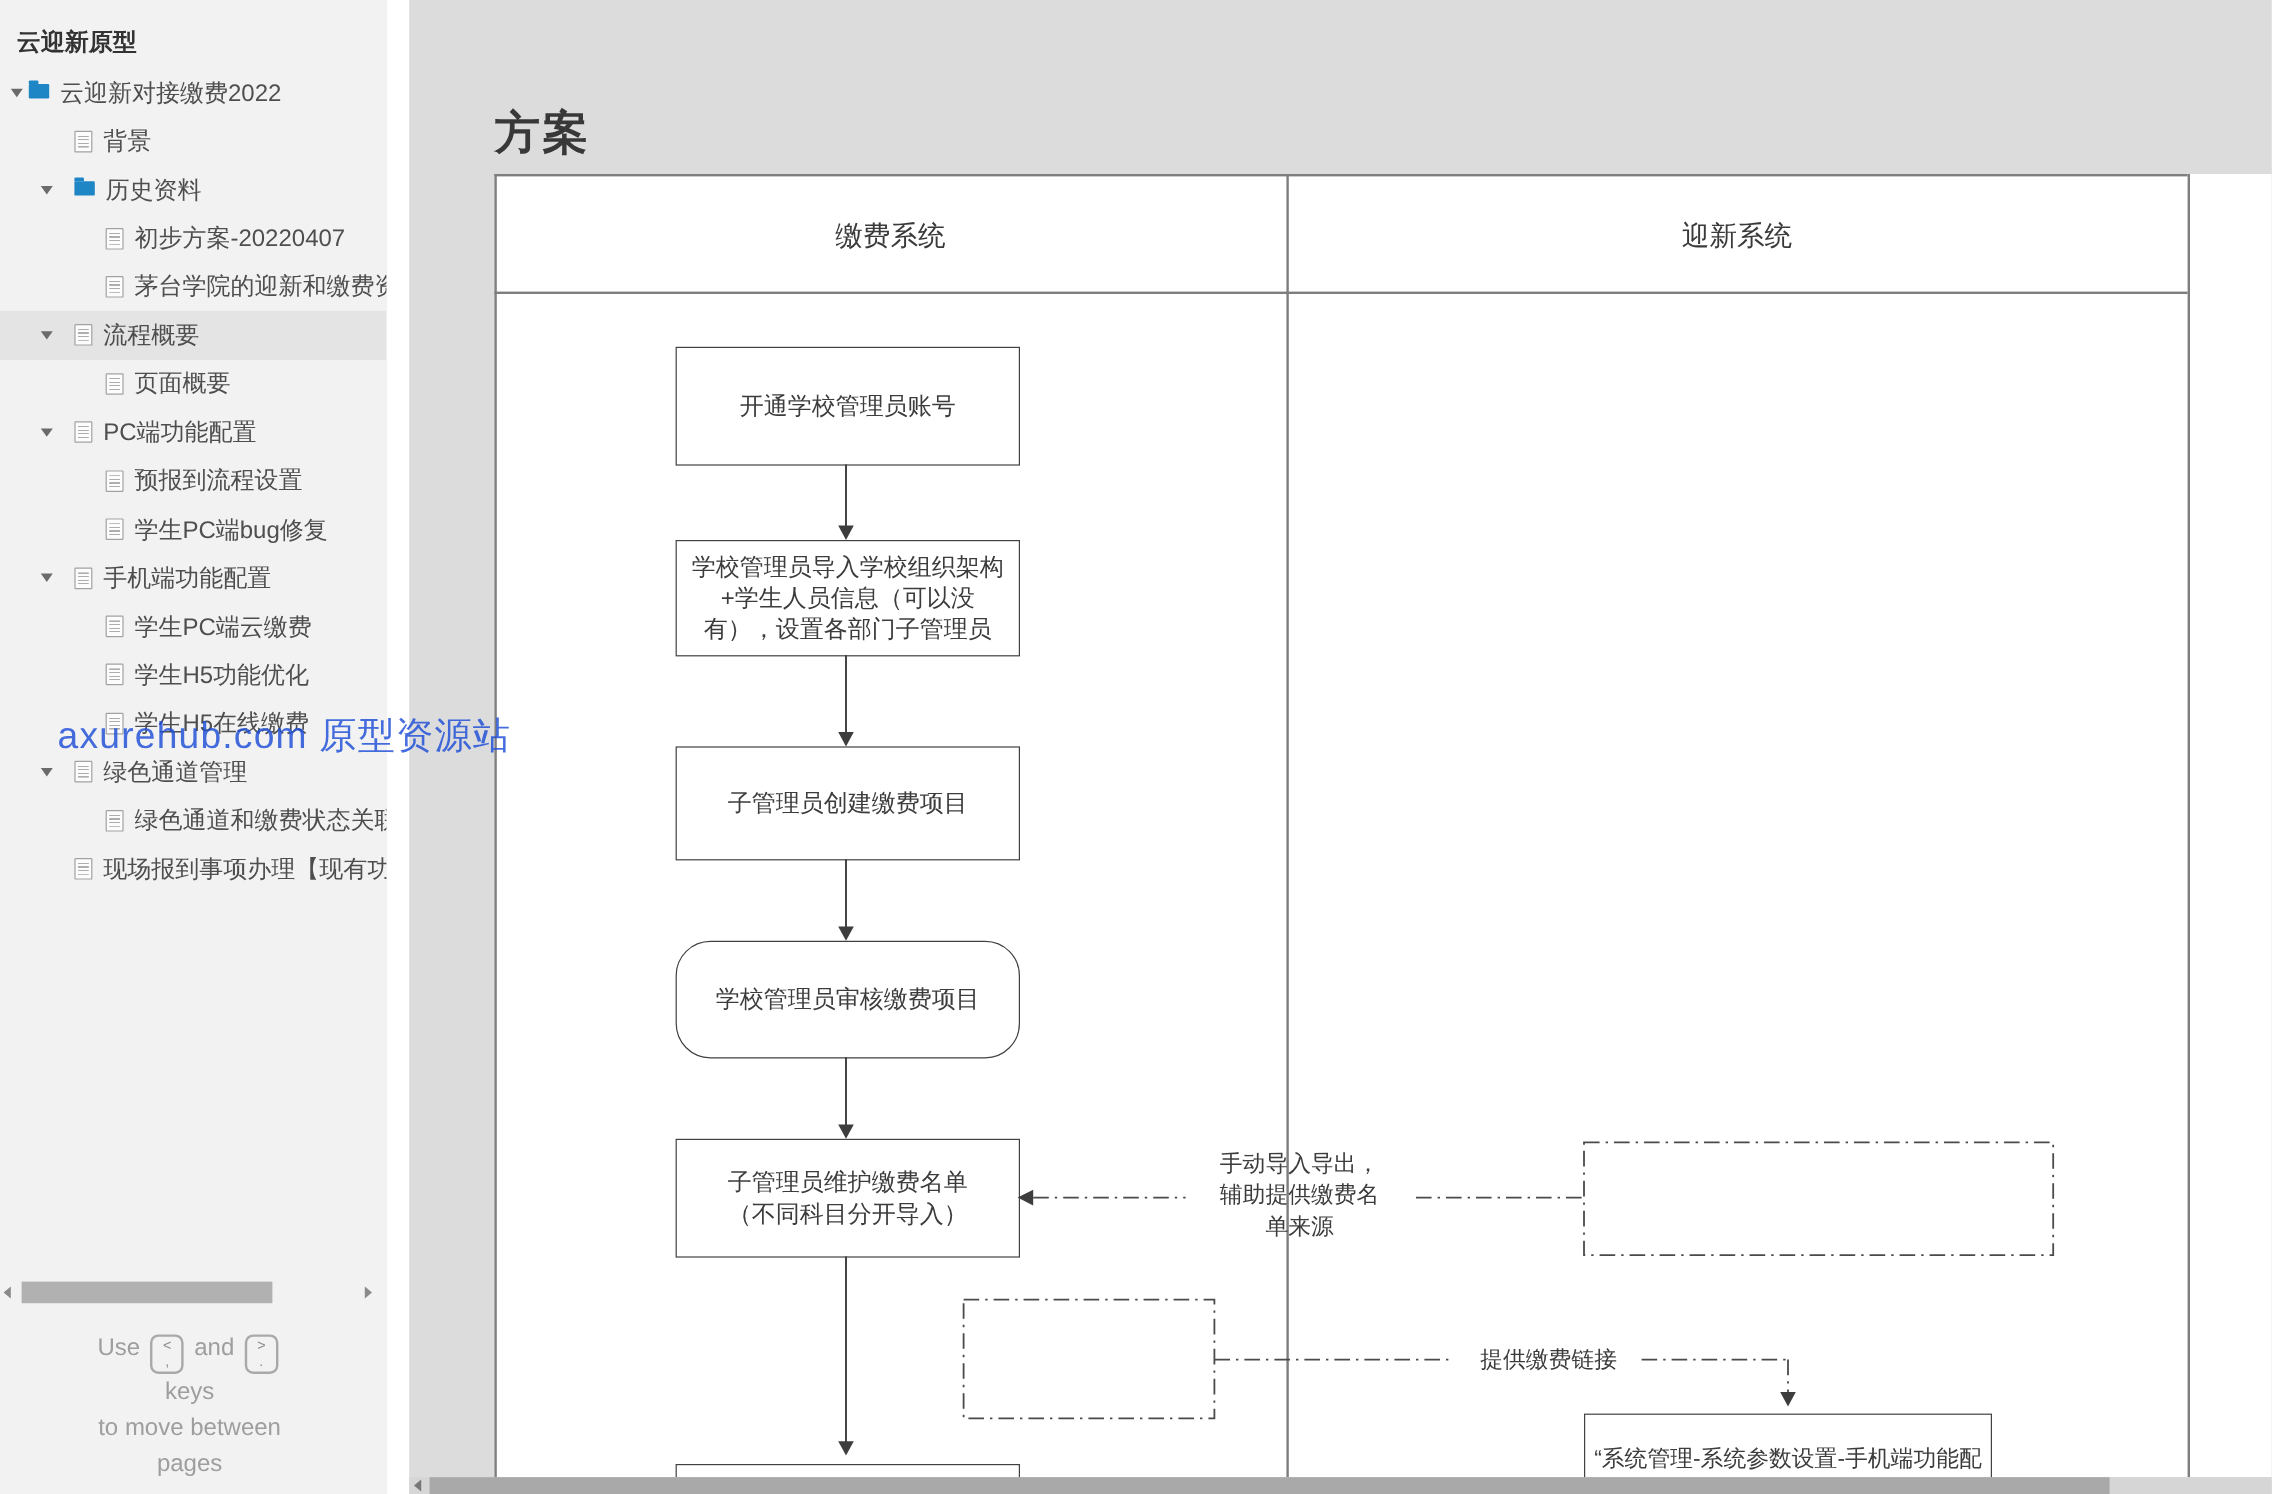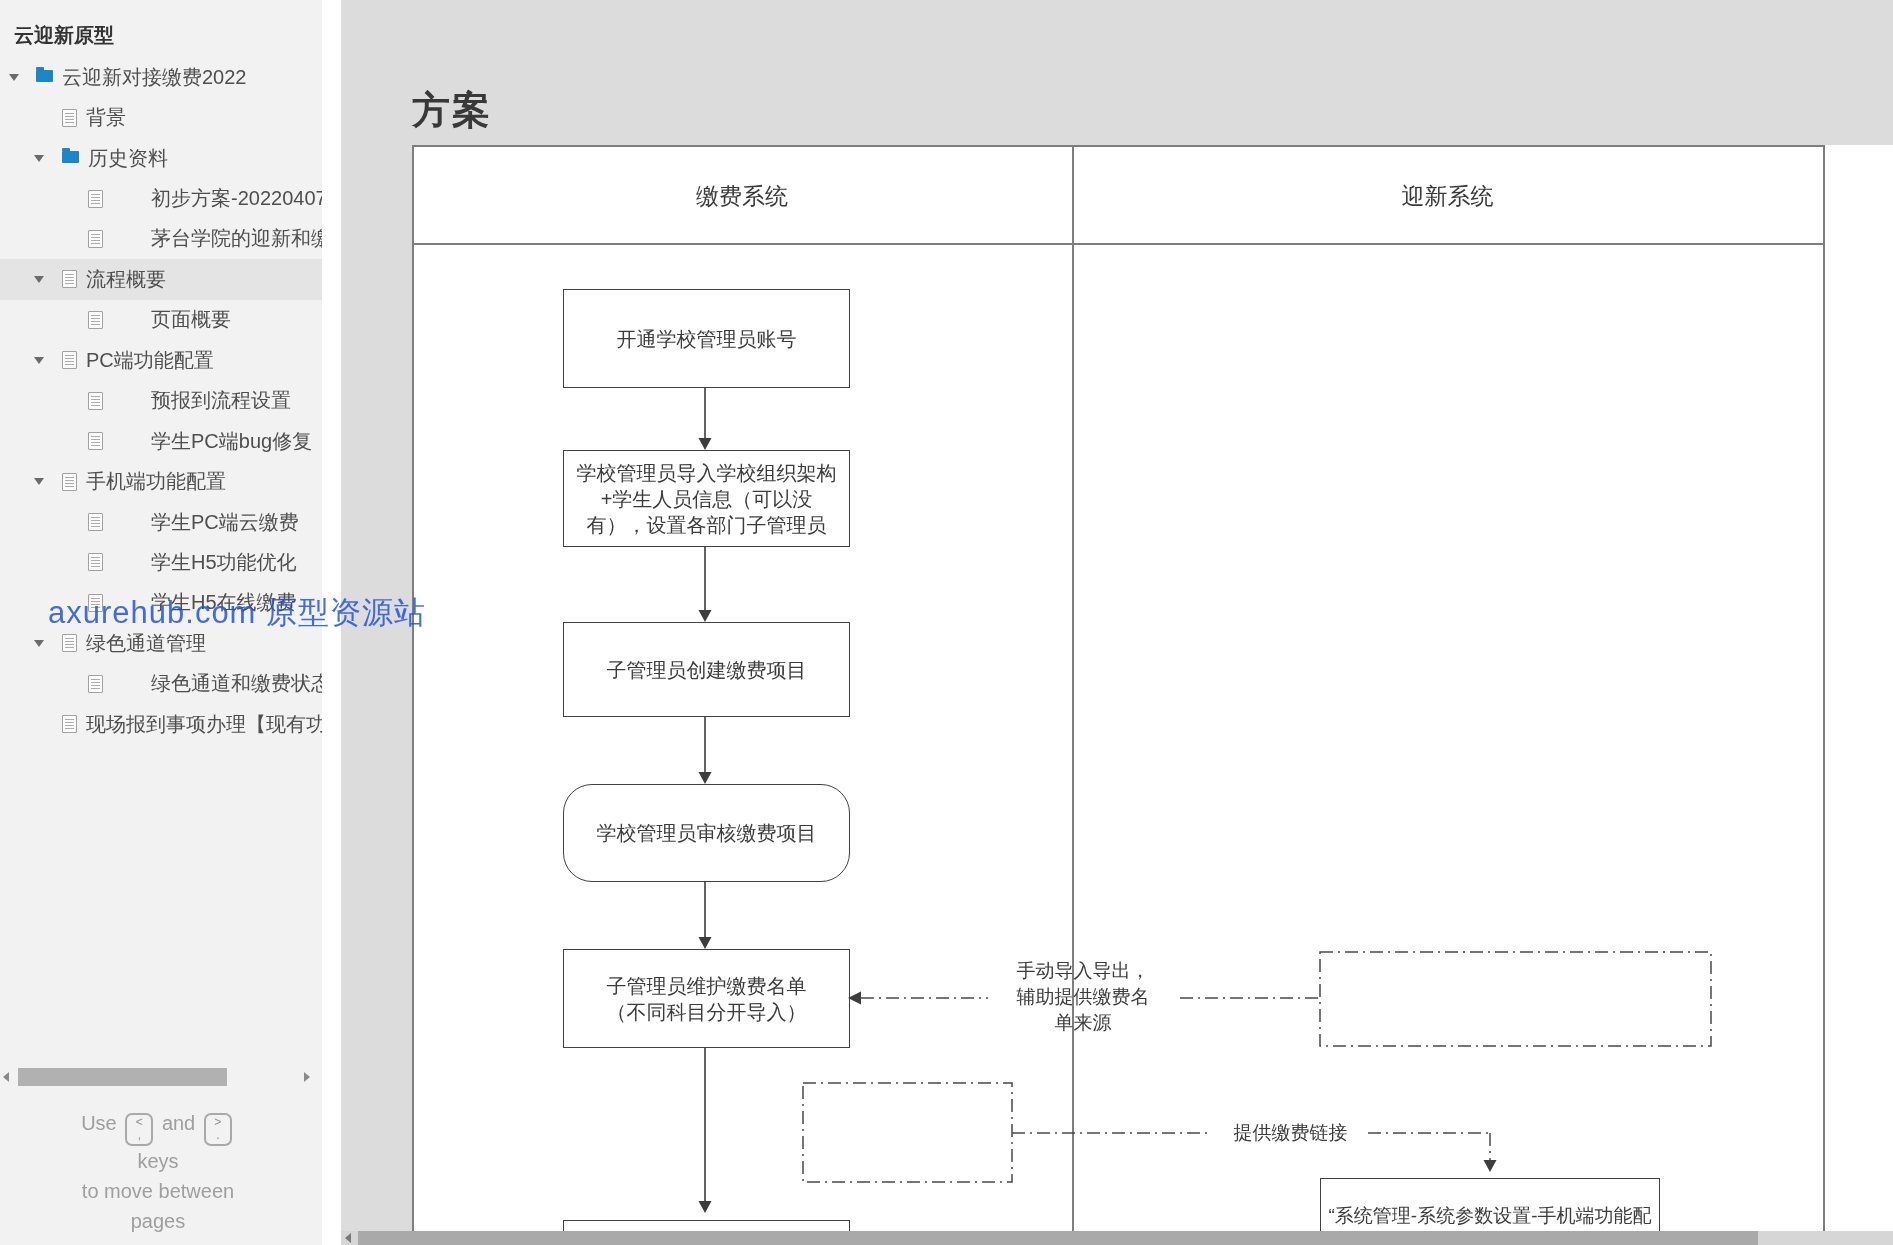--- a/index.html
+++ b/index.html
@@ -5,23 +5,23 @@
   html,body{margin:0;padding:0;width:1893px;height:1245px;overflow:hidden;
     font-family:"Liberation Sans","DejaVu Sans",sans-serif;background:#dcdcdc;}
   
   #sidebar{position:absolute;left:0;top:0;width:322px;height:1245px;background:#f2f2f2;overflow:hidden;z-index:10;}
   #page-strip{position:absolute;left:322px;top:0;width:19px;height:1245px;background:#ffffff;z-index:5;}
   #proj-title{position:absolute;left:14px;top:22px;font-size:20px;font-weight:bold;color:#333;}
   #tree{position:absolute;left:0;top:57px;width:322px;}
   .trow{position:relative;height:40.45px;display:flex;align-items:center;white-space:nowrap;}
   .trow.sel{background:#e4e4e4;}
   .trow .lbl{font-size:20px;color:#4e4e4e;}
-  .trow.l0{padding-left:36px;}
+  .trow.l0{padding-left:24px;}
   .trow.l1{padding-left:62px;}
-  .trow.l2{padding-left:88px;gap:39px;}
+  .trow.l2{padding-left:88px;}
   .tgl{position:absolute;top:17px;width:0;height:0;border-left:5px solid transparent;border-right:5px solid transparent;border-top:7px solid #6b6b6b;}
   .tgl.t0{left:9px;} .tgl.t1{left:34px;}
   .ic{display:inline-block;margin-right:9px;flex:none;}
   .ic.folder{width:17px;height:12px;background:#1e86c5;border-radius:1px;position:relative;top:-1px;}
   .ic.folder::before{content:"";position:absolute;top:-3px;left:0;width:8px;height:3px;background:#1e86c5;border-radius:1px 1px 0 0;}
   .ic.doc{width:13px;height:16px;border:1px solid #a2a2a2;background:#fcfcfc;border-radius:1px;position:relative;}
   .ic.doc::before{content:"";position:absolute;left:2px;right:2px;top:3px;height:10px;
     background:repeating-linear-gradient(to bottom,#adadad 0 1px,transparent 1px 3px);}
   
   #sb-scroll{position:absolute;left:0;top:1065px;width:322px;height:24px;}

